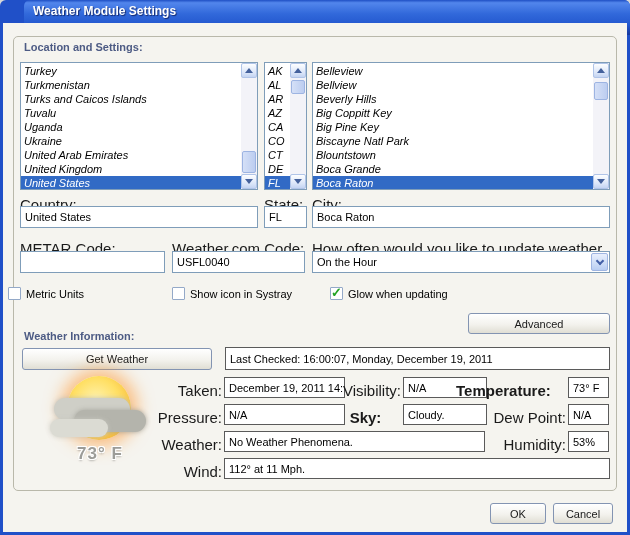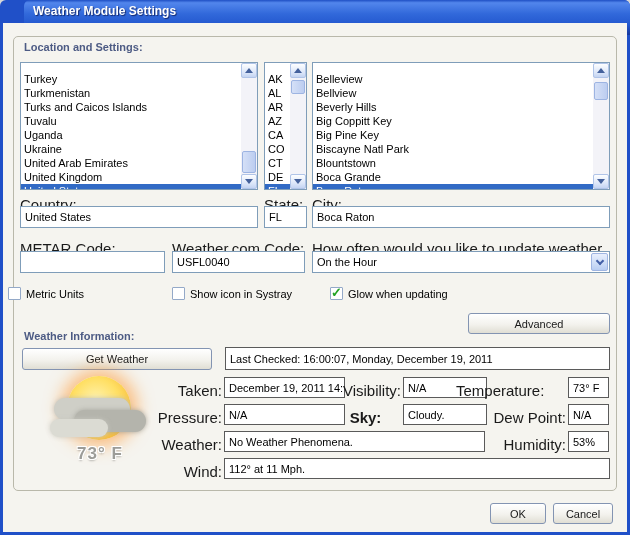--- a/index.html
+++ b/index.html
@@ -32,21 +32,21 @@
     position:absolute; left:13px; top:36px; width:604px; height:455px;
     border:1px solid #b9b8aa; border-radius:5px;
   }
   .section-label { position:absolute; font-size:11px; font-weight:bold; color:#4d5b84; }
 
   
   .listbox {
     position:absolute; background:#ffffff; border:1px solid #7f9db9;
     display:flex; flex-direction:row; overflow:hidden;
   }
-  .list-items { flex:1; overflow:hidden; padding-top:9px; }
+  .list-items { flex:1; overflow:hidden; padding-top:1px;font-style:italic; }
   .list-item {
     height:14px; line-height:14px; font-size:11px; color:#000;
     padding-left:3px; white-space:nowrap; overflow:hidden;
   }
   .list-item.selected { background:#316ac5; color:#ffffff; }
 
   
   .scrollbar { width:16px; display:flex; flex-direction:column; background:#f1f1f5; }
   .scroll-btn {
     height:15px; background:linear-gradient(180deg,#fdfeff 0%,#d9e4f8 70%,#c4d4f2 100%);
@@ -277,21 +277,21 @@
     <div class="cloud cloud1"></div>
     <div class="cloud cloud2"></div>
     <div class="cloud cloud3"></div>
     <div class="icon-temp">73° F</div>
   </div>
 
   <div class="field-label" style="left:150px; top:382px; width:72px; text-align:right;">Taken:</div>
   <div class="infobox" style="left:224px; top:377px; width:121px; height:21px;">December 19, 2011 14:</div>
   <div class="field-label" style="left:330px; top:382px; width:71px; text-align:right;">Visibility:</div>
   <div class="infobox" style="left:403px; top:377px; width:84px; height:21px;">N/A</div>
-  <div class="field-label" style="left:456px; top:382px; width:86px; text-align:left;">Temperature:</div>
+  <div class="field-label" style="left:456px; top:382px; width:86px; text-align:left;font-weight:bold;">Temperature:</div>
   <div class="infobox" style="left:568px; top:377px; width:41px; height:21px;">73° F</div>
 
   <div class="field-label" style="left:150px; top:409px; width:72px; text-align:right;">Pressure:</div>
   <div class="infobox" style="left:224px; top:404px; width:121px; height:21px;">N/A</div>
   <div class="field-label" style="left:330px; top:409px; width:71px; text-align:center;font-weight:bold;">Sky:</div>
   <div class="infobox" style="left:403px; top:404px; width:84px; height:21px;">Cloudy.</div>
   <div class="field-label" style="left:480px; top:409px; width:86px; text-align:right;">Dew Point:</div>
   <div class="infobox" style="left:568px; top:404px; width:41px; height:21px;">N/A</div>
 
   <div class="field-label" style="left:150px; top:436px; width:72px; text-align:right;">Weather:</div>

